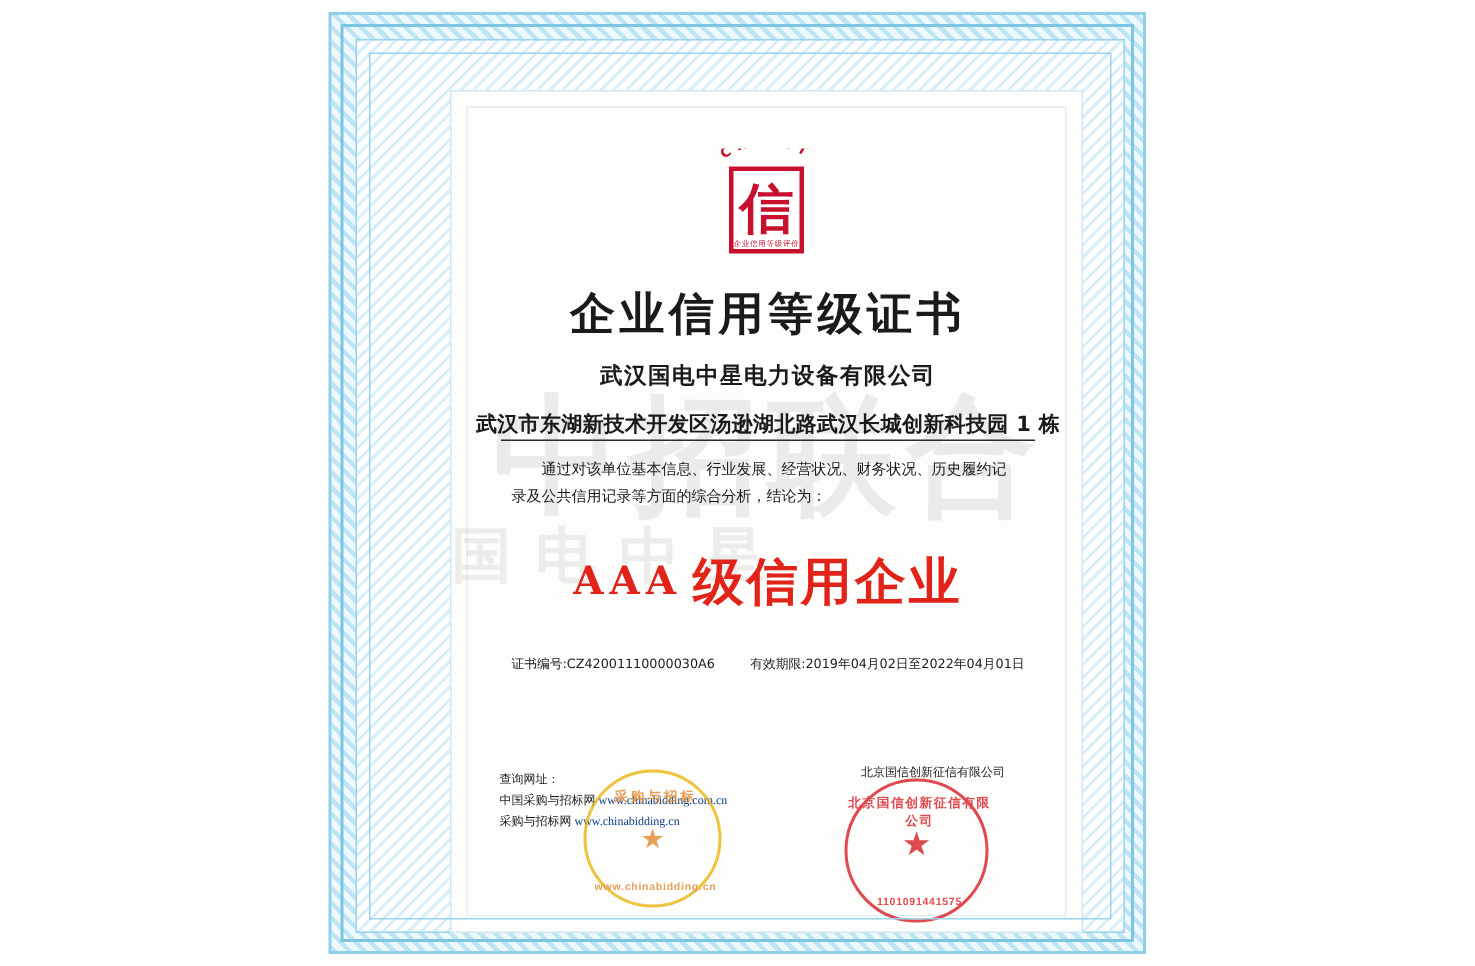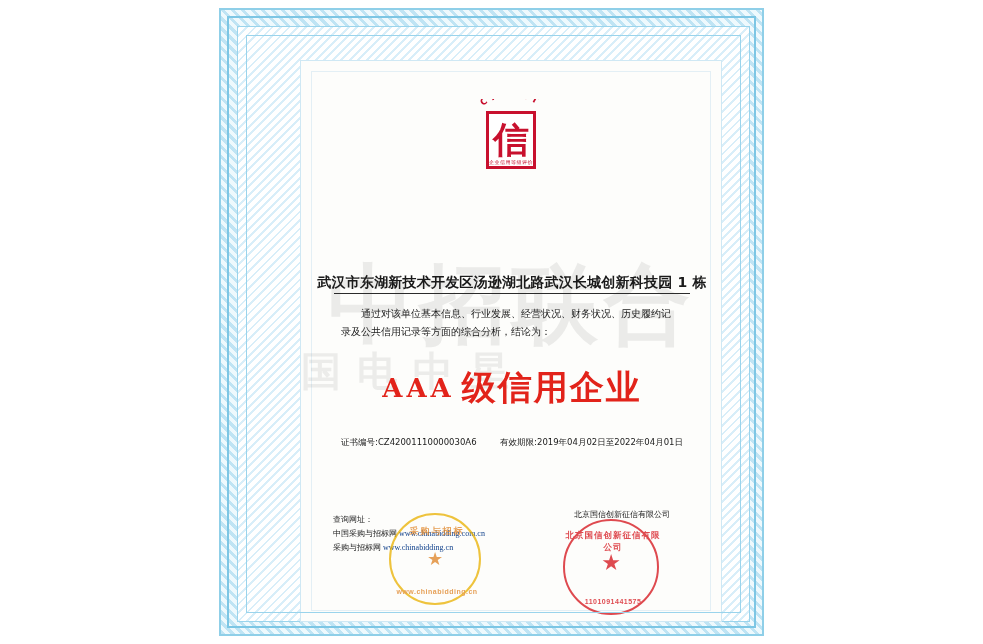--- a/index.html
+++ b/index.html
@@ -382,21 +382,23 @@
             <text font-size="9" font-weight="bold" fill="#c8102e" letter-spacing="4" font-family="DejaVu Sans, sans-serif">
               <textPath href="#arcpath" startOffset="50%" text-anchor="middle">CREDIT</textPath>
             </text>
           </svg>
           <div class="emblem-box">
             <div class="emblem-char">信</div>
           </div>
           <div class="emblem-sub">企业信用等级评价</div>
         </div>
 
-
+        <div class="cert-title">企业信用等级证书</div>
+
+        <div class="company-name">武汉国电中星电力设备有限公司</div>
         <div class="company-address">武汉市东湖新技术开发区汤逊湖北路武汉长城创新科技园 1 栋</div>
         <div class="rule"></div>
 
         <div class="statement">
           <div class="indent">通过对该单位基本信息、行业发展、经营状况、财务状况、历史履约记</div>
           <div>录及公共信用记录等方面的综合分析，结论为：</div>
         </div>
 
         <div class="grade-row">
           <span class="grade-aaa">AAA</span><span class="grade-text">级信用企业</span>

